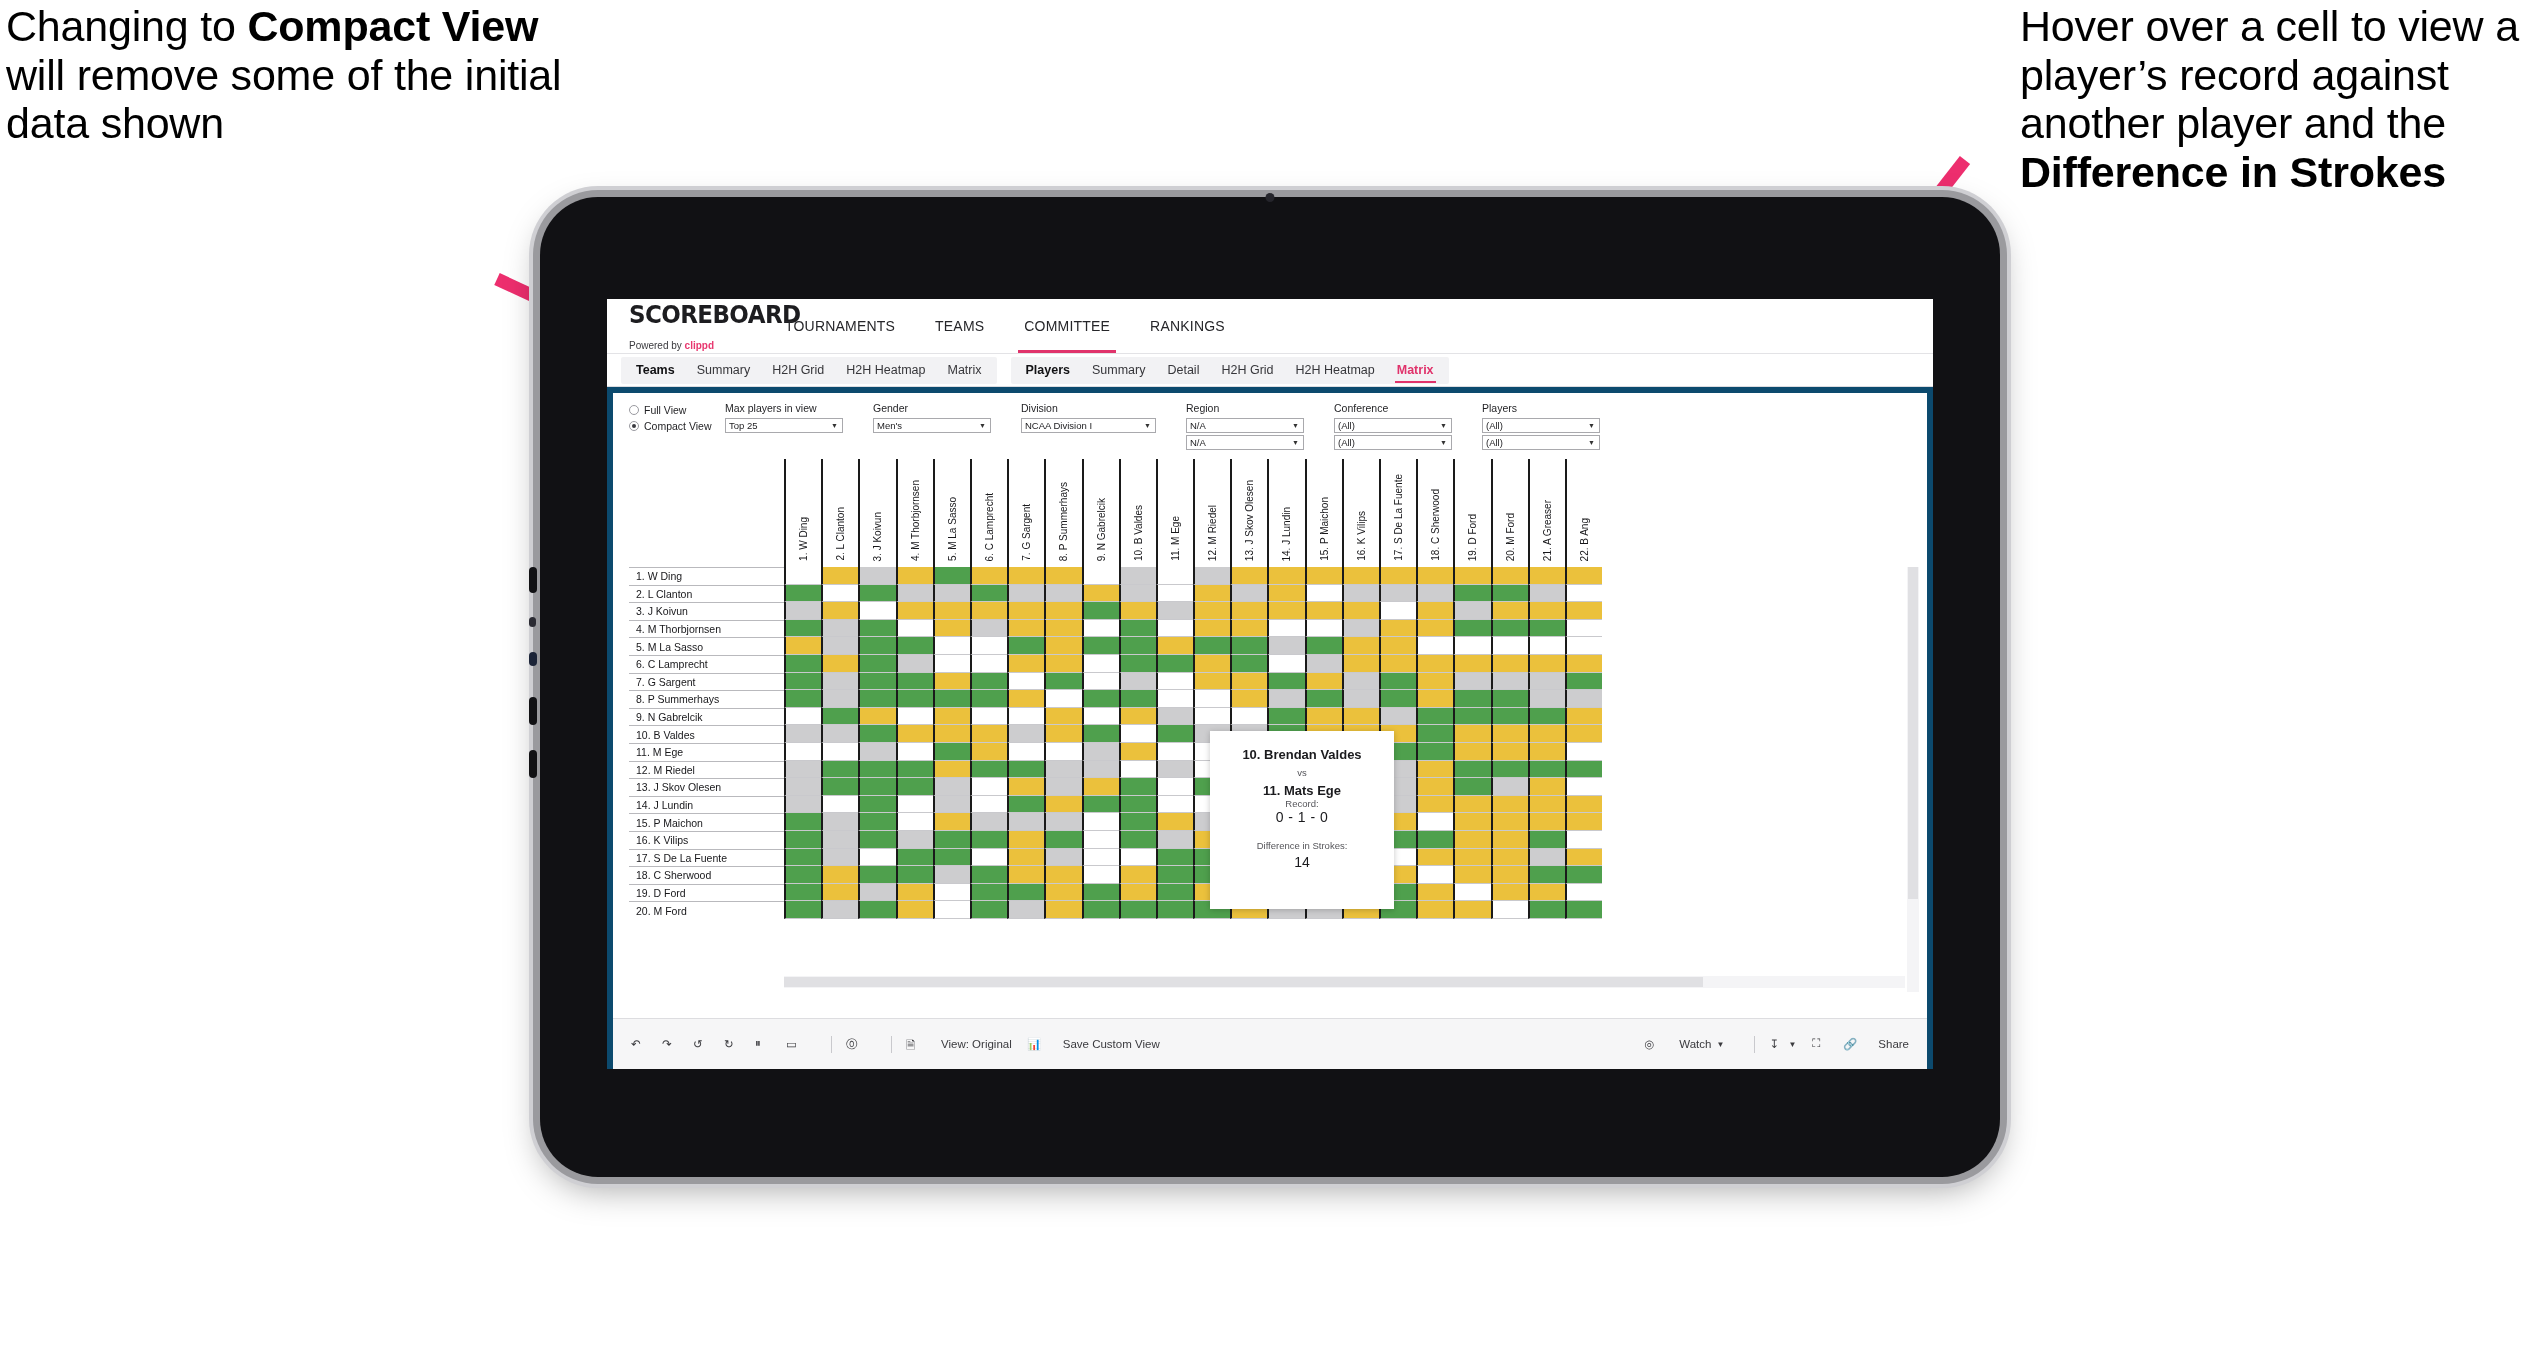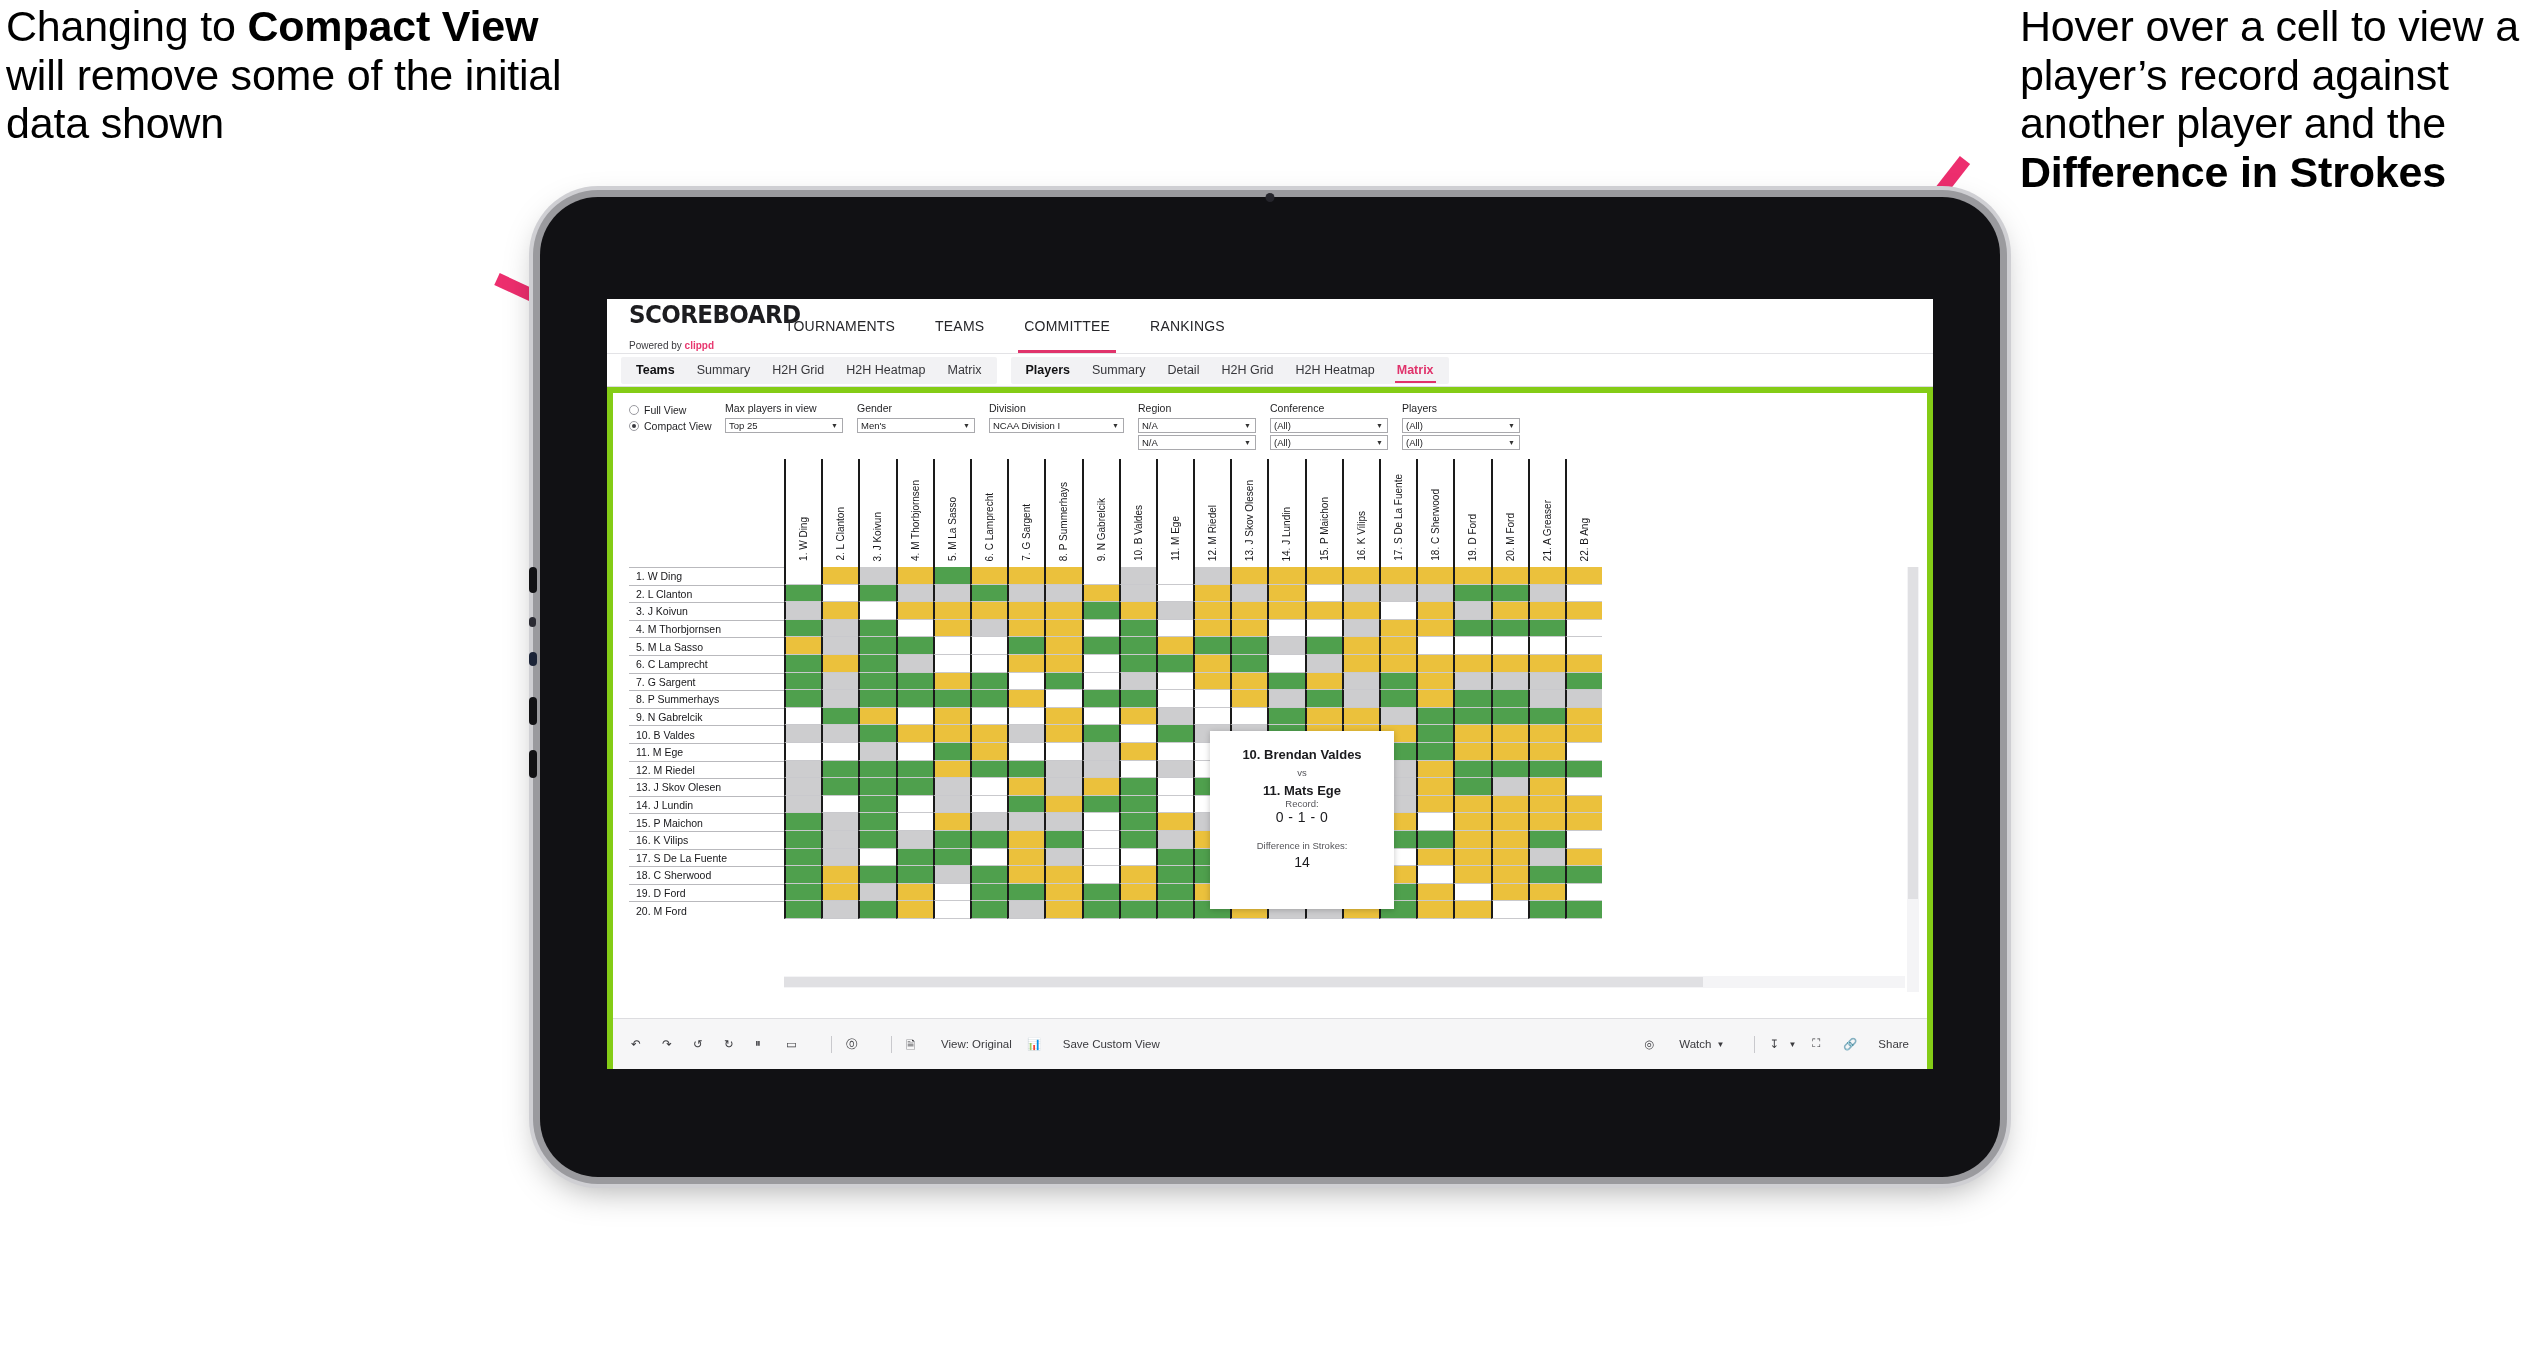--- a/index.html
+++ b/index.html
@@ -57,21 +57,21 @@
               border-radius:2px; padding:0 4px; }
   .subgroup + .subgroup { margin-left:14px; }
   .sub-item { font-size:12.5px; color:#36363a; padding:0 11px; line-height:27px;
               position:relative; white-space:nowrap; }
   .sub-item.head { font-weight:700; color:#121214; }
   .sub-item.active { color:#e0336b; font-weight:600; }
   .sub-item.active::after { content:""; position:absolute; left:9px; right:9px;
               bottom:1px; height:2px; background:#e0336b; }
 
   
-  #content { position:relative; height:682px; background:#84cc16; padding:6px 6px 0 6px; }
+  #content { position:relative; height:682px; background:#0c4a6e; padding:6px 6px 0 6px; }
   #sheet { position:relative; width:100%; height:625px; background:#ffffff; }
 
   
   #filters { display:flex; padding:9px 0 0 16px; gap:0; }
   .fcol { display:flex; flex-direction:column; }
   .fcol + .fcol { margin-left:14px; }
   .flabel { font-size:10.5px; color:#1f1f22; margin-bottom:3px; height:13px; }
   .fsel { width:118px; height:15px; border:1px solid #a9a9ad; background:#fff;
           font-size:9.5px; color:#1c1c1f; display:flex; align-items:center;
           padding:0 3px; position:relative; }
@@ -214,21 +214,21 @@
             <div class="radios">
                 <div class="radio">
                   <span class="rdot"></span>
                   <span>Full View</span>
                 </div>
                 <div class="radio">
                   <span class="rdot on"></span>
                   <span>Compact View</span>
                 </div>
               </div>
-            <div id="filter-controls" style="display:flex;">
+            <div id="filter-controls" style="display:flex;gap:16px;">
                 <div class="fcol">
                   <div class="flabel">Max players in view</div>
                   <div class="fsel">
                     <span>Top 25</span>
                     <span class="caret">▼</span>
                   </div>
                 </div>
                 <div class="fcol">
                   <div class="flabel">Gender</div>
                   <div class="fsel">

